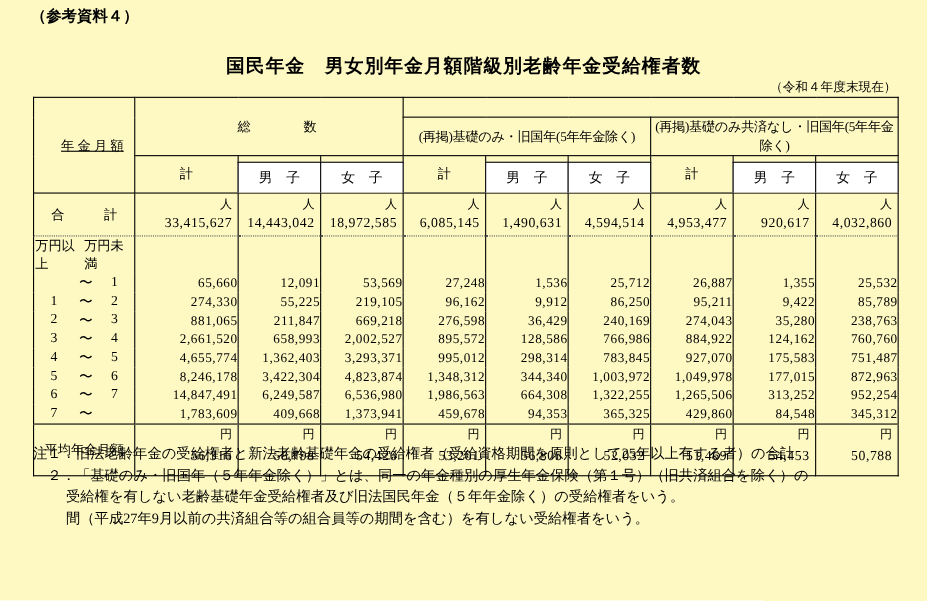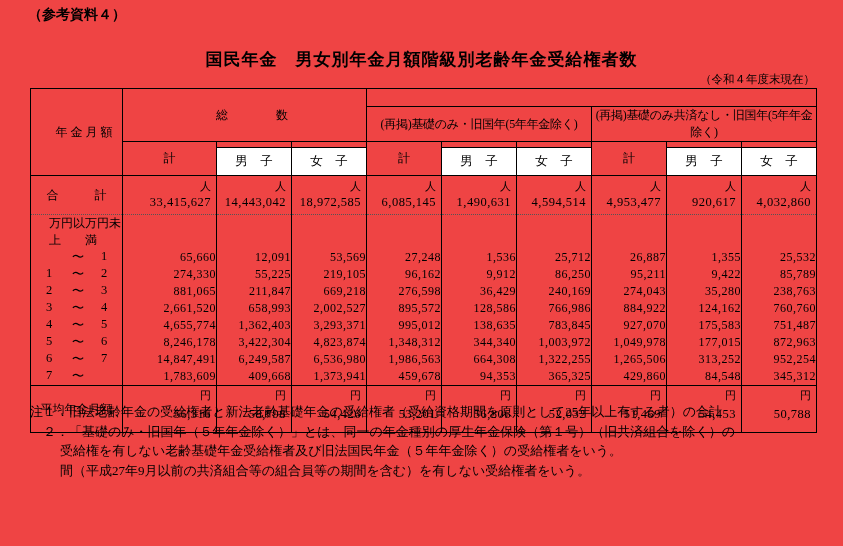--- a/index.html
+++ b/index.html
@@ -1,50 +1,50 @@
 <!DOCTYPE html>
 <html><head>
 <meta charset="utf-8">
 <style>
   html,body{margin:0;padding:0;background:#fff;}
-  .page{position:relative;width:843px;height:546px;background:#ef4444;color:#000;
+  .page{position:relative;width:843px;height:546px;background:#fef9c3;color:#000;
         font-family:"Liberation Serif","DejaVu Serif",serif;overflow:hidden;}
   .ref{position:absolute;top:6px;left:28px;font-family:"Liberation Sans","DejaVu Sans",sans-serif;
        font-weight:bold;font-size:14px;}
   .title{position:absolute;top:48px;left:0;width:100%;text-align:center;margin:0;
          font-family:"Liberation Sans","DejaVu Sans",sans-serif;font-weight:bold;font-size:17px;letter-spacing:1px;}
   .asof{position:absolute;top:72px;right:28px;font-size:11.5px;}
 
   table.stat{position:absolute;top:88px;left:30px;width:786px;border-collapse:collapse;
              table-layout:fixed;border:1.5px solid #000;}
   table.stat td{border:1px solid #000;padding:0;font-size:12px;vertical-align:middle;}
   td.c0{border-right:1.5px solid #000;}
 
   tr.rowA td{height:17px;padding-left:15px;}
   tr.rowB td{height:22px;}
   tr.rowC td{height:33px;}
-  td.hdr-amount{text-align:center;font-size:13px;}
+  td.hdr-amount{text-align:center;font-size:13px;text-decoration:underline;}
   td.g-total{text-align:center;font-size:13px;border-bottom:1px solid #000;}
   td.strip{border-left:1px solid #000;border-bottom:1px solid #000;}
   td.g-sub{text-align:center;font-size:10.5px;letter-spacing:-0.3px;}
   td.sub{text-align:center;font-size:12.5px;}
   td.mf{position:relative;}
   td.mf .inner{position:absolute;left:-1px;right:-1px;top:5px;bottom:0;
                border:1.5px solid #000;border-bottom:none;
                display:flex;align-items:center;justify-content:center;font-size:12.5px;background:#fff;}
 
   tr.r-total td{height:38px;border-bottom:1px dotted #555;}
   td.lbl-total{vertical-align:bottom;text-align:center;padding-bottom:3px;font-size:13px;}
   td.twoline{vertical-align:bottom;}
   .unit{text-align:right;padding-right:5px;font-size:11px;line-height:15px;}
   .val{text-align:right;padding-right:5px;font-size:12.5px;line-height:17px;letter-spacing:0.5px;}
 
   tr.r-range td{height:15px;border-top:none;border-bottom:none;}
   td.range-lbl{font-size:11px;}
-  td.range-lbl .wrap{display:flex;justify-content:space-between;padding:0 1px;margin-left:17px;}
+  td.range-lbl .wrap{display:flex;justify-content:space-between;padding:0 1px;}
 
   tr.r-data td{height:17px;border-top:none;border-bottom:none;}
   td.num{text-align:right;padding-right:5px;font-size:12.5px;letter-spacing:0.5px;}
   td.rlbl .wrap{display:flex;}
   td.rlbl .from{width:36px;text-align:center;font-size:12.5px;}
   td.rlbl .tilde{width:22px;text-align:center;font-size:12.5px;}
   td.rlbl .to{width:30px;text-align:center;font-size:12.5px;}
 
   tr.r-avg td{height:44px;border-top:1px solid #000;}
   td.lbl-avg{vertical-align:bottom;text-align:center;padding-bottom:9px;font-size:13px;}
@@ -247,21 +247,21 @@
             <div class="wrap">
               <span class="from">4</span>
               <span class="tilde">〜</span>
               <span class="to">5</span>
             </div>
           </td>
       <td class="num">4,655,774</td>
       <td class="num">1,362,403</td>
       <td class="num">3,293,371</td>
       <td class="num">995,012</td>
-      <td class="num">138,635</td>
+      <td class="num">298,314</td>
       <td class="num">783,845</td>
       <td class="num">927,070</td>
       <td class="num">175,583</td>
       <td class="num">751,487</td>
     </tr>
     <tr class="r-data">
       <td class="c0 rlbl">
             <div class="wrap">
               <span class="from">5</span>
               <span class="tilde">〜</span>

